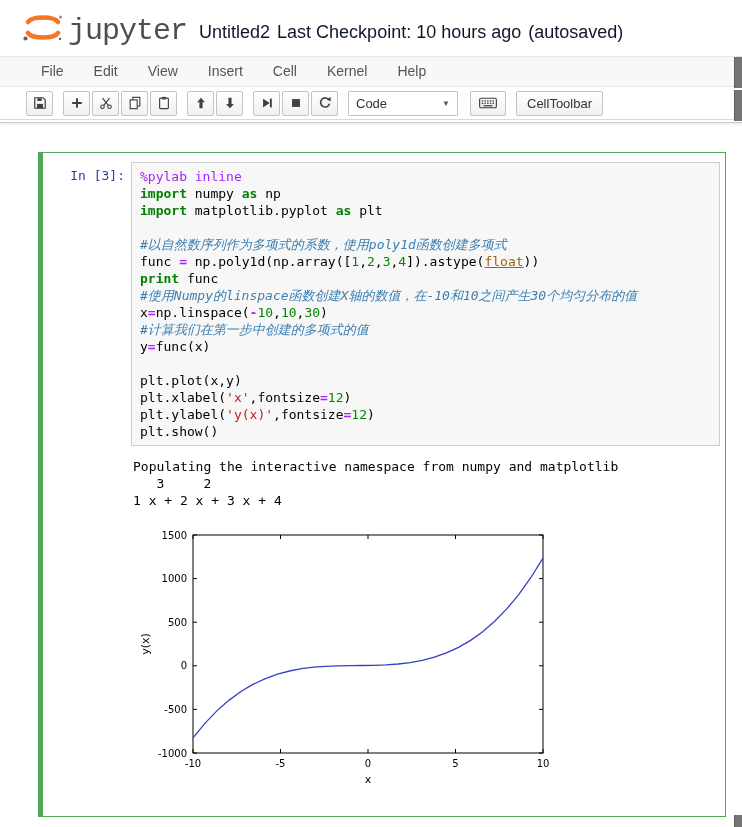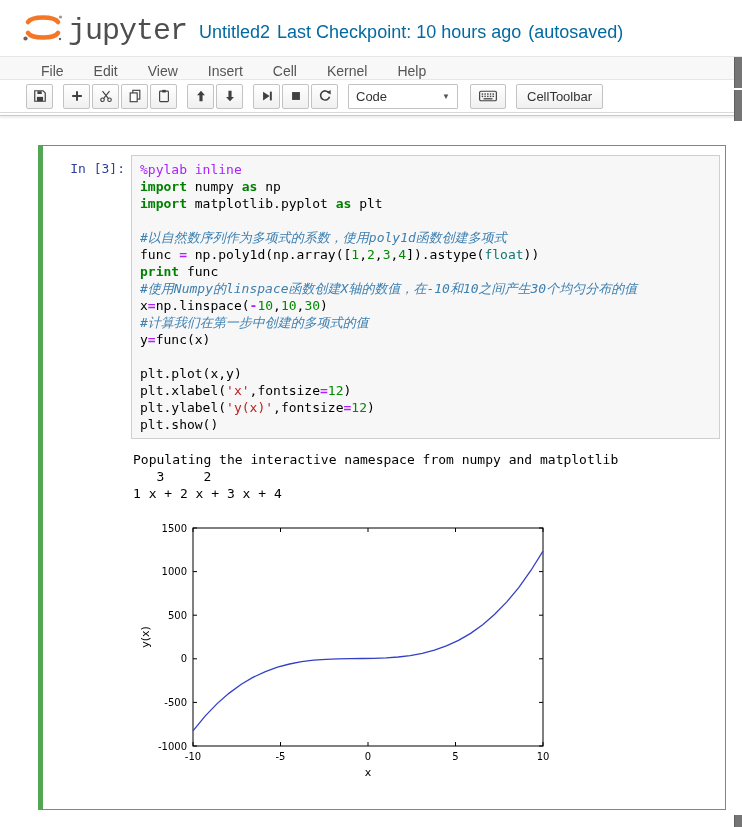--- a/index.html
+++ b/index.html
@@ -5,25 +5,25 @@
   * { box-sizing: border-box; margin: 0; padding: 0; }
   html,body { width:742px; height:827px; }
   body {
     position: relative; overflow: hidden; background: #fff;
     font-family: "Liberation Sans", sans-serif; color:#000;
   }
   
   .app-header { height:56px; display:flex; align-items:center; padding-left:20px; gap:12px; }
   .logo { display:flex; align-items:flex-end; gap:2px; cursor:pointer; }
   .logo-word { font-family:Liberation Mono, monospace; font-size:30px; color:#4e4e4e; letter-spacing:-1px; line-height:30px; }
-  .title-row { display:flex; align-items:baseline; gap:7px; font-size:18px; color:#0369a1; padding-top:8px; }
+  .title-row { display:flex; align-items:baseline; gap:7px; font-size:18px; color:#0f172a; padding-top:8px; }
   .nb-title { cursor:pointer; }
   
   .menubar {
-    height:24px; background:#f8f8f8; border-top:1px solid #e7e7e7; border-bottom:1px solid #e7e7e7;
+    height:31px; background:#f8f8f8; border-top:1px solid #e7e7e7; border-bottom:1px solid #e7e7e7;
     display:flex; align-items:stretch; padding-left:26px;
   }
   .menu-item { line-height:29px; padding:0 13px; margin:0 2px; font-size:14px; color:#555; cursor:pointer; }
   
   .toolbar {
     height:33px; display:flex; align-items:center; padding-left:26px;
     border-bottom:1px solid #d9d9d9;
   }
   .tb-group { display:flex; gap:2px; margin-right:10px; }
   .tb-btn {
@@ -51,21 +51,21 @@
     font-family:"DejaVu Sans Mono", monospace; font-size:13px; color:#303F9F; white-space:nowrap;
   }
   .main-col { flex:1; padding-top:4px; min-width:0; }
   .code-box {
     background:#f7f7f7; border:1px solid #cfcfcf; padding:5px 8px;
     font-family:"DejaVu Sans Mono", monospace; font-size:13px; line-height:17px; cursor:text;
   }
   .code-line { white-space:pre; min-height:17px; }
   .tok-pl  { color:#000000; }
   .tok-kw  { color:#008000; font-weight:bold; }
-  .tok-bi  { color:#0f766e; }
+  .tok-bi  { color:#a16207;text-decoration:underline; }
   .tok-num { color:#008800; }
   .tok-str { color:#BA2121; }
   .tok-com { color:#3c7fb1; font-style:italic;text-align:center; }
   .tok-op  { color:#AA22FF; font-weight:bold; }
   .tok-meta{ color:#AA22FF; }
   .output-area { margin-top:12px; padding-left:2px; font-family:"DejaVu Sans Mono", monospace; font-size:13px; line-height:17px; }
   .out-line { white-space:pre; }
   .figure-wrap { margin:18px 0 0 4px; }
   
   .scroll-seg { position:absolute; right:0; width:8px; background:#757575; border-left:1px solid #5e5e5e; }

